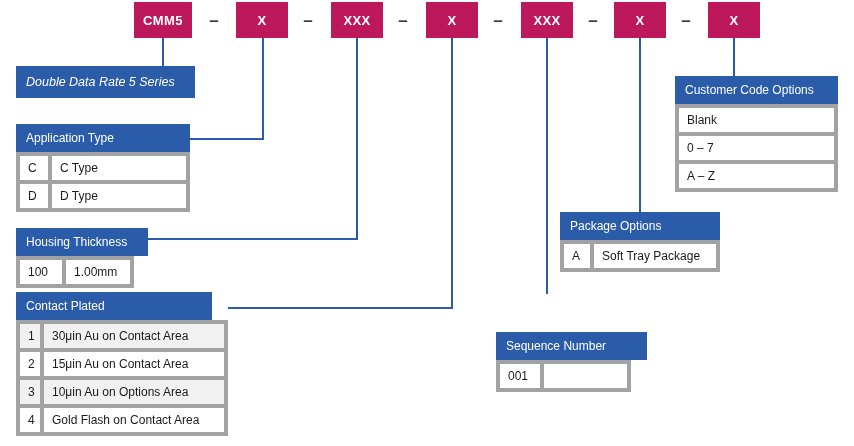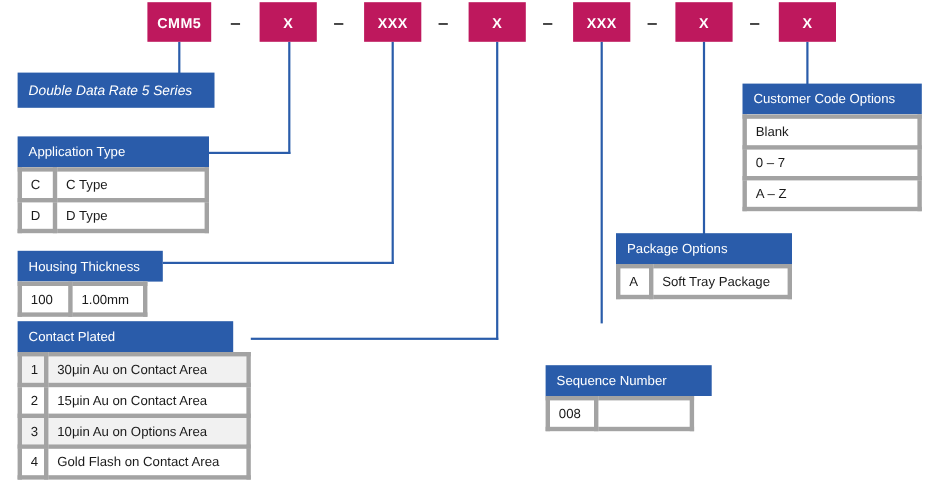--- a/index.html
+++ b/index.html
@@ -222,21 +222,21 @@
         </tr>
       </tbody>
     </table>
   </div>
 
   <div class="panel" id="panel-sequence">
     <div class="panel-title">Sequence Number</div>
     <table class="opts">
       <tbody>
         <tr>
-          <td class="key">008</td>
+          <td class="key">001</td>
           <td class="val"></td>
         </tr>
       </tbody>
     </table>
   </div>
 
   <div class="panel" id="panel-packing">
     <div class="panel-title">Package Options</div>
     <table class="opts">
       <tbody>

